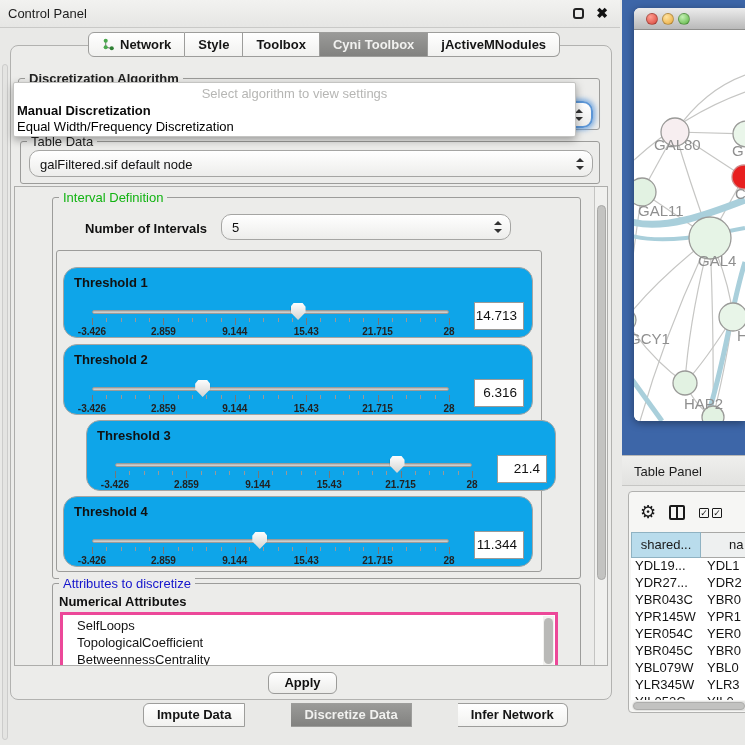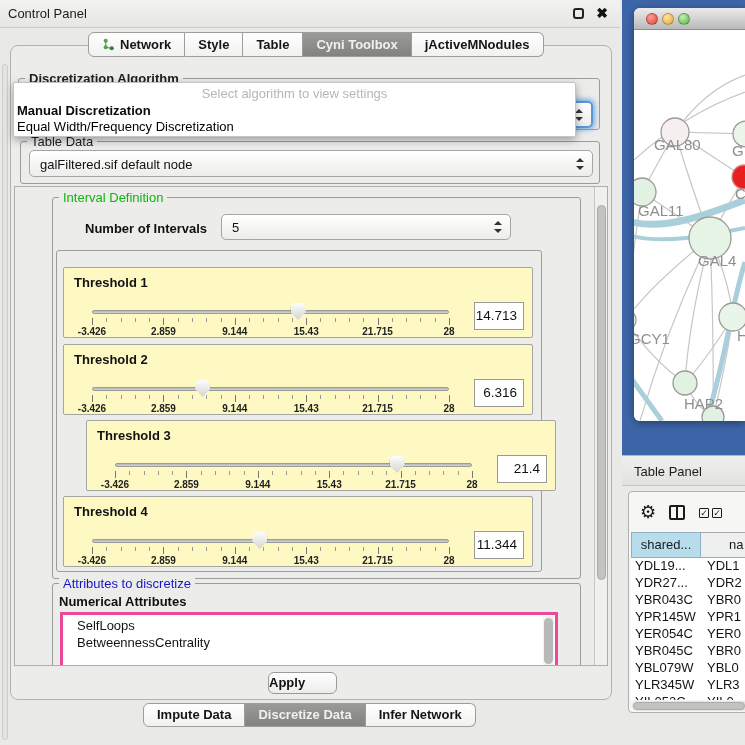--- a/index.html
+++ b/index.html
@@ -15,69 +15,69 @@
 
   .mainpanel { position:absolute; left:10px; top:45px; width:602px; height:655px; background:#ececea; border:1px solid #b2b2b0; border-radius:8px; }
   .leftstrip { position:absolute; left:2px; top:64px; width:6px; height:676px; background:#e4e4e2; border:1px solid #cccccb; border-radius:3px; }
 
   
   .tabrow { position:absolute; left:88px; top:32px; height:25px; display:flex; z-index:6; }
   .tab { height:25px; line-height:23px; background:linear-gradient(#ffffff,#f1f1ef); border:1px solid #9d9d9b; border-left:none; padding:0 13px; font-size:13px; font-weight:600; color:#151515; display:flex; align-items:center; gap:5px; }
   .tab:first-child { border-left:1px solid #9d9d9b; border-radius:6px 0 0 6px; }
   .tab:last-child { border-radius:0 6px 6px 0; }
   .tab.active { background:linear-gradient(#9a9a98,#828280); color:#f1f1ef; }
-  .btabrow { position:absolute; top:703px; height:24px; display:flex; z-index:6; }
+  .btabrow { position:absolute; top:703px; height:24px; display:flex; z-index:6;gap:46px; }
   .btabrow .tab { height:24px; line-height:22px; }
 
   
   .group { position:absolute; border:1px solid #9c9c9a; border-radius:3px; }
   .group > .gtitle { position:absolute; top:-8px; left:6px; background:#ececea; padding:0 4px; font-size:13px; white-space:nowrap; }
   .gtitle.green { color:#12b312; }
   .gtitle.blue { color:#1515cc; }
   .gtitle.plain { color:#222; font-weight:bold; }
 
   
-  .combo { position:absolute; background:linear-gradient(#ffffff,#ededeb); border:1px solid #a5a5a3; border-radius:5px; font-size:13px; color:#111; }
+  .combo { position:absolute; background:linear-gradient(#ffffff,#ededeb); border:1px solid #a5a5a3; border-radius:10px; font-size:13px; color:#111; }
   .combo .ctext { position:absolute; left:10px; top:50%; transform:translateY(-50%); }
   .stepper { position:absolute; right:8px; top:50%; transform:translateY(-50%); width:8px; height:12px; }
   .stepper:before, .stepper:after { content:""; position:absolute; left:0; border-left:4px solid transparent; border-right:4px solid transparent; }
   .stepper:before { top:0; border-bottom:4px solid #333; }
   .stepper:after { bottom:0; border-top:4px solid #333; }
 
   
   .combo.focusring { border:2px solid #5c96d6; box-shadow:0 0 5px 2px rgba(96,156,222,.8); }
   .popup { position:absolute; left:13px; top:82px; width:563px; height:55px; background:#ffffff; border:1px solid #c4c4c2; border-radius:2px; box-shadow:0 3px 8px rgba(0,0,0,.35); z-index:5; }
   .popup .hint { position:absolute; top:3px; left:0; width:100%; text-align:center; font-size:13px; color:#b6b6b4; }
   .popup .item1 { position:absolute; top:20px; left:3px; font-size:13px; font-weight:bold; color:#0a0a0a; }
   .popup .item2 { position:absolute; top:36px; left:3px; font-size:13px; color:#000000; }
 
   
   .scrollpane { position:absolute; left:14px; top:186px; width:594px; height:480px; border:1px solid #adadab; overflow:hidden; }
   .vscroll { position:absolute; right:0; top:0; width:13px; height:100%; background:#f0f0ee; border-left:1px solid #c4c4c2; }
   .vscroll .thumb { position:absolute; left:2px; width:9px; border-radius:5px; background:#c3c3c1; border:1px solid #a9a9a7; }
 
   
-  .threshold-box { position:absolute; left:6px; width:470px; height:71px; background:#fef9c3; border:1px solid #a5a5a3; border-radius:2px; }
+  .threshold-box { position:absolute; left:6px; width:470px; height:71px; background:#0ea5e9; border:1px solid #a5a5a3; border-radius:14px; }
   .th-label { position:absolute; left:10px; top:7px; font-size:13px; font-weight:bold; color:#111; }
   .th-track { position:absolute; left:28px; top:42px; width:357px; height:4px; background:linear-gradient(#b3b3b1,#d6d6d4); border:1px solid #9b9b99; border-radius:3px; }
   .th-thumb { position:absolute; top:35px; width:15px; height:17px; background:linear-gradient(#fdfdfd,#d4d4d2); clip-path:polygon(20% 0,80% 0,100% 22%,100% 55%,50% 100%,0 55%,0 22%); filter:drop-shadow(0 0 1px rgba(0,0,0,.6)); }
   .tick { position:absolute; top:50px; width:1px; background:#777; }
   .tick.major { height:7px; }
   .tick.minor { height:4px; background:#999; }
   .ticklabel { position:absolute; top:58px; transform:translateX(-50%); font-size:10px; font-weight:bold; color:#222; white-space:nowrap; }
   .th-value { position:absolute; left:410px; top:34px; width:50px; height:28px; background:#ffffff; border:1px solid #9a9a98; font-size:13.5px; color:#111; text-align:right; line-height:26px; padding-right:6px; }
 
   
   .attr-title { position:absolute; left:6px; top:10px; font-size:13px; font-weight:bold; color:#111; }
   .attr-list { position:absolute; left:7px; top:28px; width:498px; height:78px; background:#ffffff; border:3px solid #ec4899; overflow:hidden; }
   .attr-item { font-size:13px; color:#141414; line-height:17px; padding-left:14px; }
   .attr-scroll { position:absolute; right:1px; top:1px; width:11px; height:96%; background:#f2f2f0; }
   .attr-scroll .thumb { position:absolute; left:1px; top:2px; width:9px; height:46px; background:#b9b9b7; border-radius:5px; }
 
-  .apply-btn { position:absolute; left:268px; top:672px; width:69px; height:22px; background:linear-gradient(#ffffff,#ececea); border:1px solid #9b9b99; border-radius:6px; font-size:13px; font-weight:600; color:#111; line-height:20px; z-index:2; }
+  .apply-btn { position:absolute; left:268px; top:672px; width:69px; height:22px; background:linear-gradient(#ffffff,#ececea); border:1px solid #9b9b99; border-radius:6px; font-size:13px; font-weight:600; color:#111; text-align:center; line-height:20px; z-index:2; }
 
   
   .bluearea { position:absolute; left:622px; top:0; width:123px; height:455px; background:#3d66a8; }
   .netwindow { position:absolute; left:634px; top:8px; width:111px; height:413px; border-radius:6px 0 0 6px; box-shadow:0 2px 8px rgba(0,0,0,.4); overflow:hidden; background:#ffffff; }
   .net-titlebar { position:absolute; left:0; top:0; width:100%; height:22px; background:linear-gradient(#ececec,#b9b9b9); border-bottom:1px solid #8e8e8c; }
   .light { position:absolute; top:5px; width:12px; height:12px; border-radius:50%; border:1px solid rgba(0,0,0,.25); }
   .light.red { left:12px; background:radial-gradient(circle at 35% 30%, #ff9d90, #d8453a); }
   .light.yellow { left:28px; background:radial-gradient(circle at 35% 30%, #ffe3a0, #e9a83a); }
   .light.green { left:44px; background:radial-gradient(circle at 35% 30%, #c4f0b4, #57b33e); }
   .net-content { position:absolute; left:0; top:22px; width:111px; height:391px; background:#ffffff; overflow:hidden; }
@@ -125,21 +125,21 @@
         <circle cx="4" cy="3" r="2.2" fill="#49a84d"></circle>
         <circle cx="4" cy="10" r="2.2" fill="#49a84d"></circle>
         <circle cx="10.5" cy="11" r="2.2" fill="#2f7f34"></circle>
       </svg>
       <span>Network</span>
     </div>
     <div class="tab">
         <span>Style</span>
       </div>
     <div class="tab">
-        <span>Table</span>
+        <span>Toolbox</span>
       </div>
     <div class="tab active">
         <span>Cyni Toolbox</span>
       </div>
     <div class="tab">
         <span>jActiveMNodules</span>
       </div>
   </div>
 
   <div class="group" style="left:18px; top:78px; width:582px; height:52px;">
@@ -330,20 +330,21 @@
           </div>
         </div>
     </div>
 
     <div class="group" style="left:37px; top:396px; width:529px; height:110px;">
       <span class="gtitle blue">Attributes to discretize</span>
       <div class="attr-title">Numerical Attributes</div>
       <div class="attr-list">
         <div style="padding-top:2px;">
             <div class="attr-item">SelfLoops</div>
+            <div class="attr-item">TopologicalCoefficient</div>
             <div class="attr-item">BetweennessCentrality</div>
           </div>
         <div class="attr-scroll">
             <div class="thumb"></div>
           </div>
       </div>
     </div>
 
     <div class="vscroll">
       <div class="thumb" style="top:18px; height:375px;"></div>

